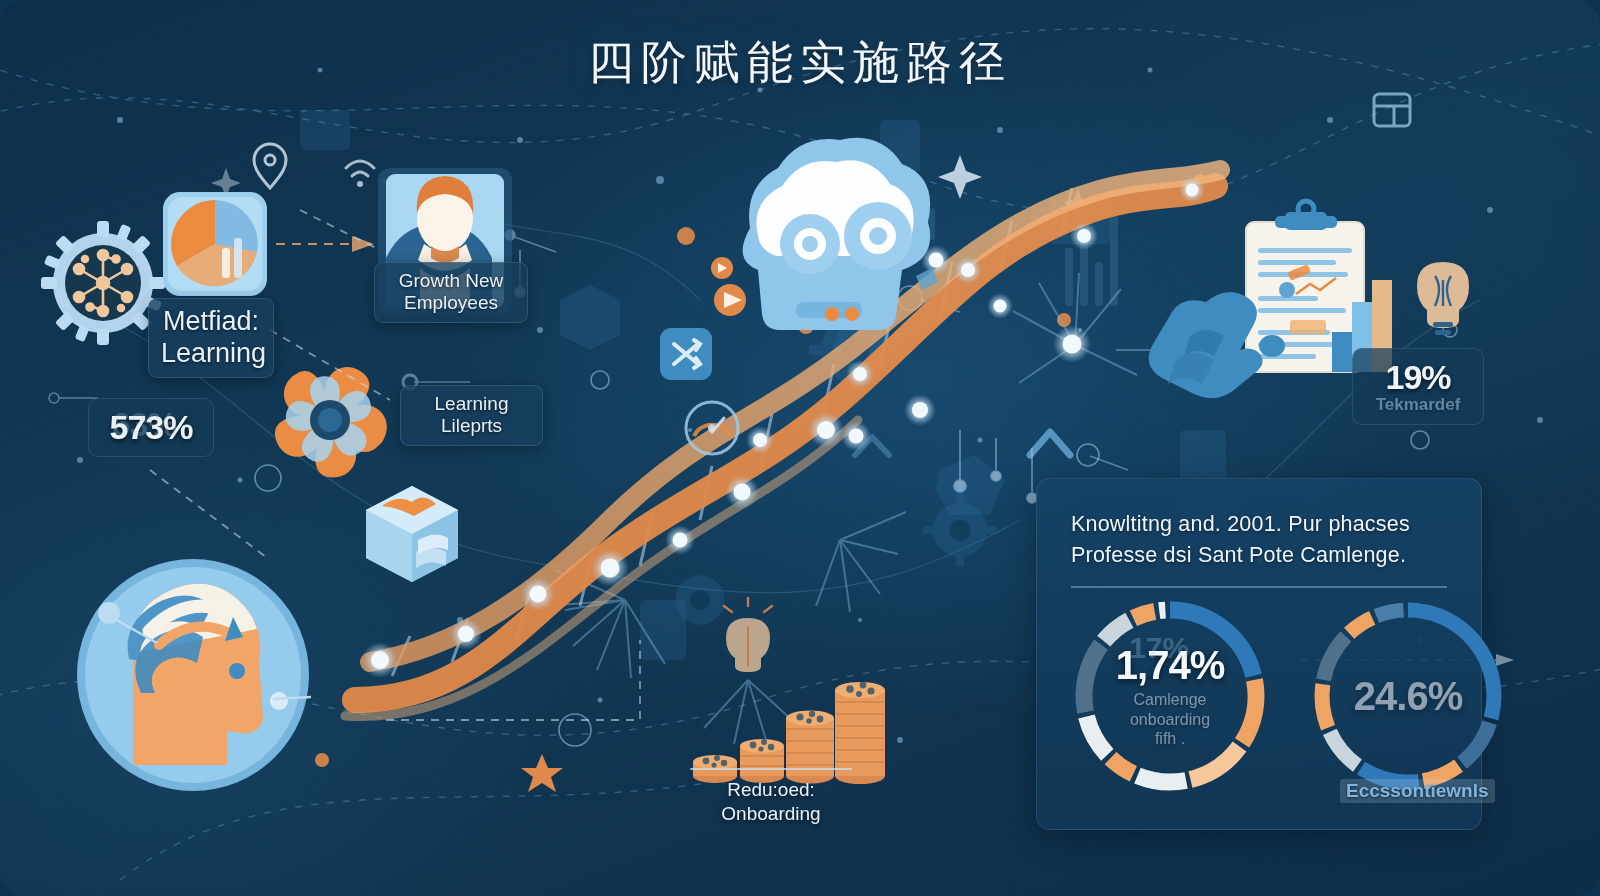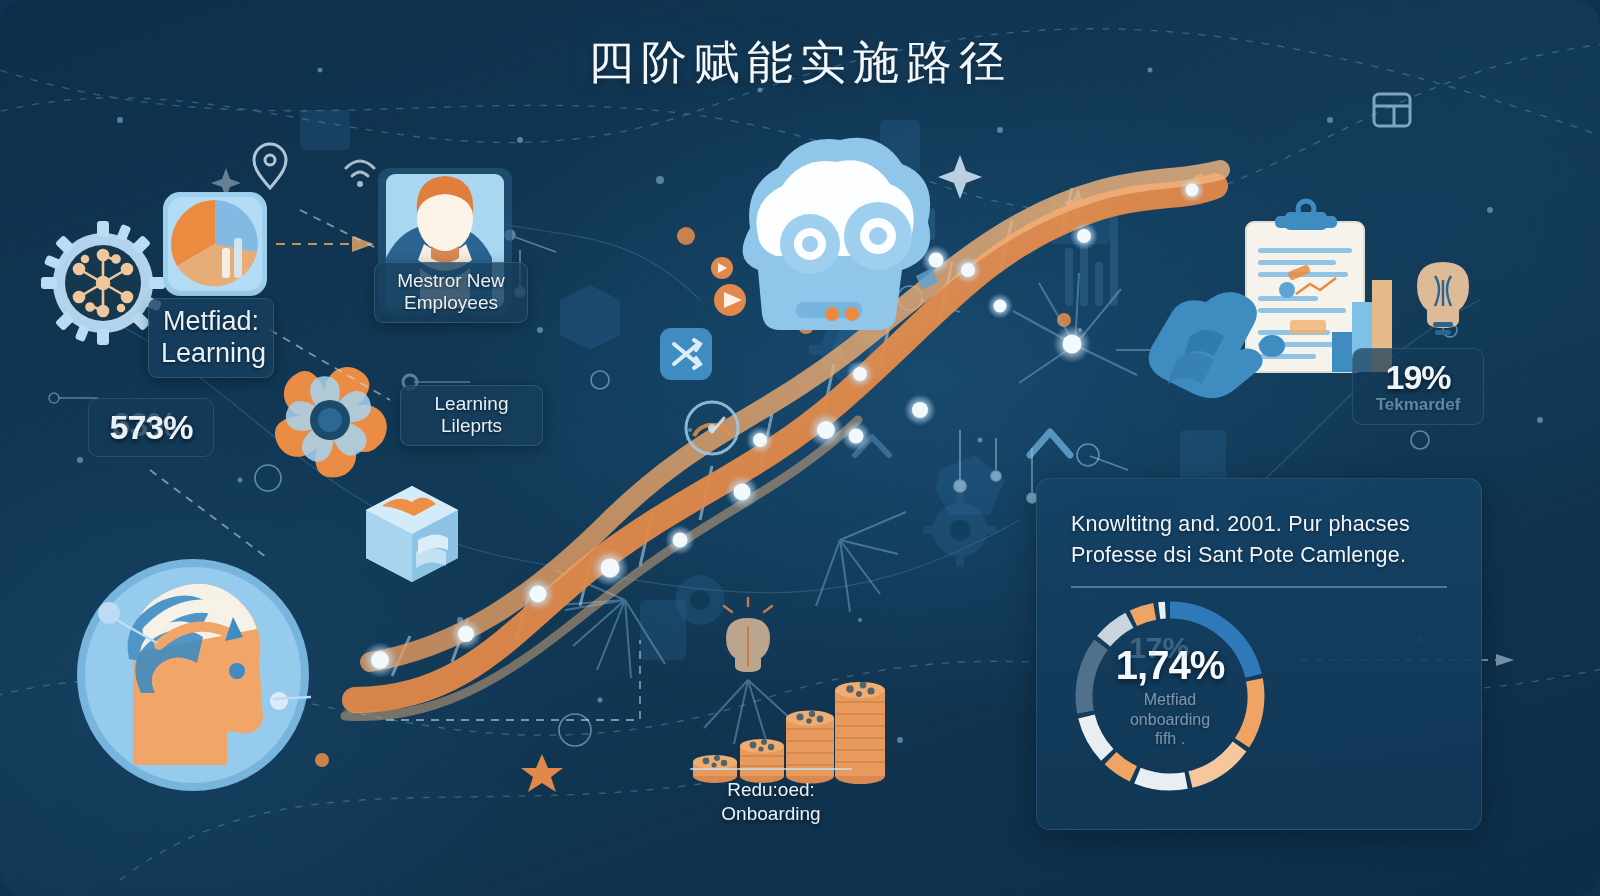--- a/index.html
+++ b/index.html
@@ -747,21 +747,21 @@
   </svg>
 
   <div class="title">四阶赋能实施路径</div>
 
   <div class="chip blur" style="left:148px; top:298px; width:126px; font-size:27px;">
     <span class="l1">Metfiad:</span>
     <span class="l2">Learning</span>
   </div>
 
   <div class="chip" style="left:374px; top:262px; width:154px; font-size:19px;">
-    <span class="l1">Mestror New</span>
+    <span class="l1">Growth New</span>
     <span class="l2">Employees</span>
   </div>
 
   <div class="chip" style="left:400px; top:385px; width:143px; font-size:19px;">
     <span class="l1">Learning</span>
     <span class="l2">Lileprts</span>
   </div>
 
   <div class="coinlabel" style="left:690px; top:768px; width:162px;">
     <div class="rule"></div>
@@ -800,24 +800,43 @@
               <circle r="86" stroke="#50718c" stroke-dasharray="71.14660162829685 469.2073347891476" transform="rotate(169.20000000000002)" stroke-linecap="butt"></circle>
               <circle r="86" stroke="#c9d4dc" stroke-dasharray="33.32182607907574 507.0321103383687" transform="rotate(219.60000000000002)" stroke-linecap="butt"></circle>
               <circle r="86" stroke="#f0a463" stroke-dasharray="22.51474735072685 517.8391890667176" transform="rotate(244.8)" stroke-linecap="butt"></circle>
               <circle r="86" stroke="#e9eef2" stroke-dasharray="6.304129258203519 534.0498071592409" transform="rotate(262.8)" stroke-linecap="butt"></circle>
             </g>
         </svg>
         <div class="ctr">
           <div class="pct-ghost ghosty">17%</div>
           <div class="pct">1,74%</div>
           <div class="dlabel ghosty">
-            <div>Metfiad</div>
+            <div>Camlenge</div>
             <div>onboarding</div>
             <div>fifh .</div>
           </div>
         </div>
       </div>
 
+      <div class="donut" style="left:262px; top:0; width:218px; height:218px;">
+        <svg width="218" height="218" viewBox="0 0 218 218">
+          <g id="donut2" transform="translate(109,109)" fill="none" stroke-width="15">
+              <circle r="86" stroke="#2f79b8" stroke-dasharray="157.60323145508795 382.75070496235645" transform="rotate(-90)" stroke-linecap="butt"></circle>
+              <circle r="86" stroke="#3f6f99" stroke-dasharray="49.53244417159907 490.8214922458453" transform="rotate(18)" stroke-linecap="butt"></circle>
+              <circle r="86" stroke="#f0a463" stroke-dasharray="38.72536544325018 501.6285709741942" transform="rotate(54)" stroke-linecap="butt"></circle>
+              <circle r="86" stroke="#2f79b8" stroke-dasharray="60.33952289994795 480.01441351749645" transform="rotate(82.8)" stroke-linecap="butt"></circle>
+              <circle r="86" stroke="#c9d4dc" stroke-dasharray="44.128904807424625 496.22503161001976" transform="rotate(126)" stroke-linecap="butt"></circle>
+              <circle r="86" stroke="#f0a463" stroke-dasharray="44.128904807424625 496.22503161001976" transform="rotate(158.4)" stroke-linecap="butt"></circle>
+              <circle r="86" stroke="#50718c" stroke-dasharray="49.53244417159907 490.8214922458453" transform="rotate(190.8)" stroke-linecap="butt"></circle>
+              <circle r="86" stroke="#f0a463" stroke-dasharray="27.91828671490129 512.4356497025431" transform="rotate(226.8)" stroke-linecap="butt"></circle>
+              <circle r="86" stroke="#4a7ea8" stroke-dasharray="27.91828671490129 512.4356497025431" transform="rotate(248.4)" stroke-linecap="butt"></circle>
+            </g>
+        </svg>
+        <div class="ctr">
+          <div class="pct ghosty" style="filter:blur(.6px)">24.6%</div>
+        </div>
+        <div class="dlabel2">Eccssontiewnls</div>
+      </div>
 
     </div>
   </div>
 
 </div>
 
 </body></html>

